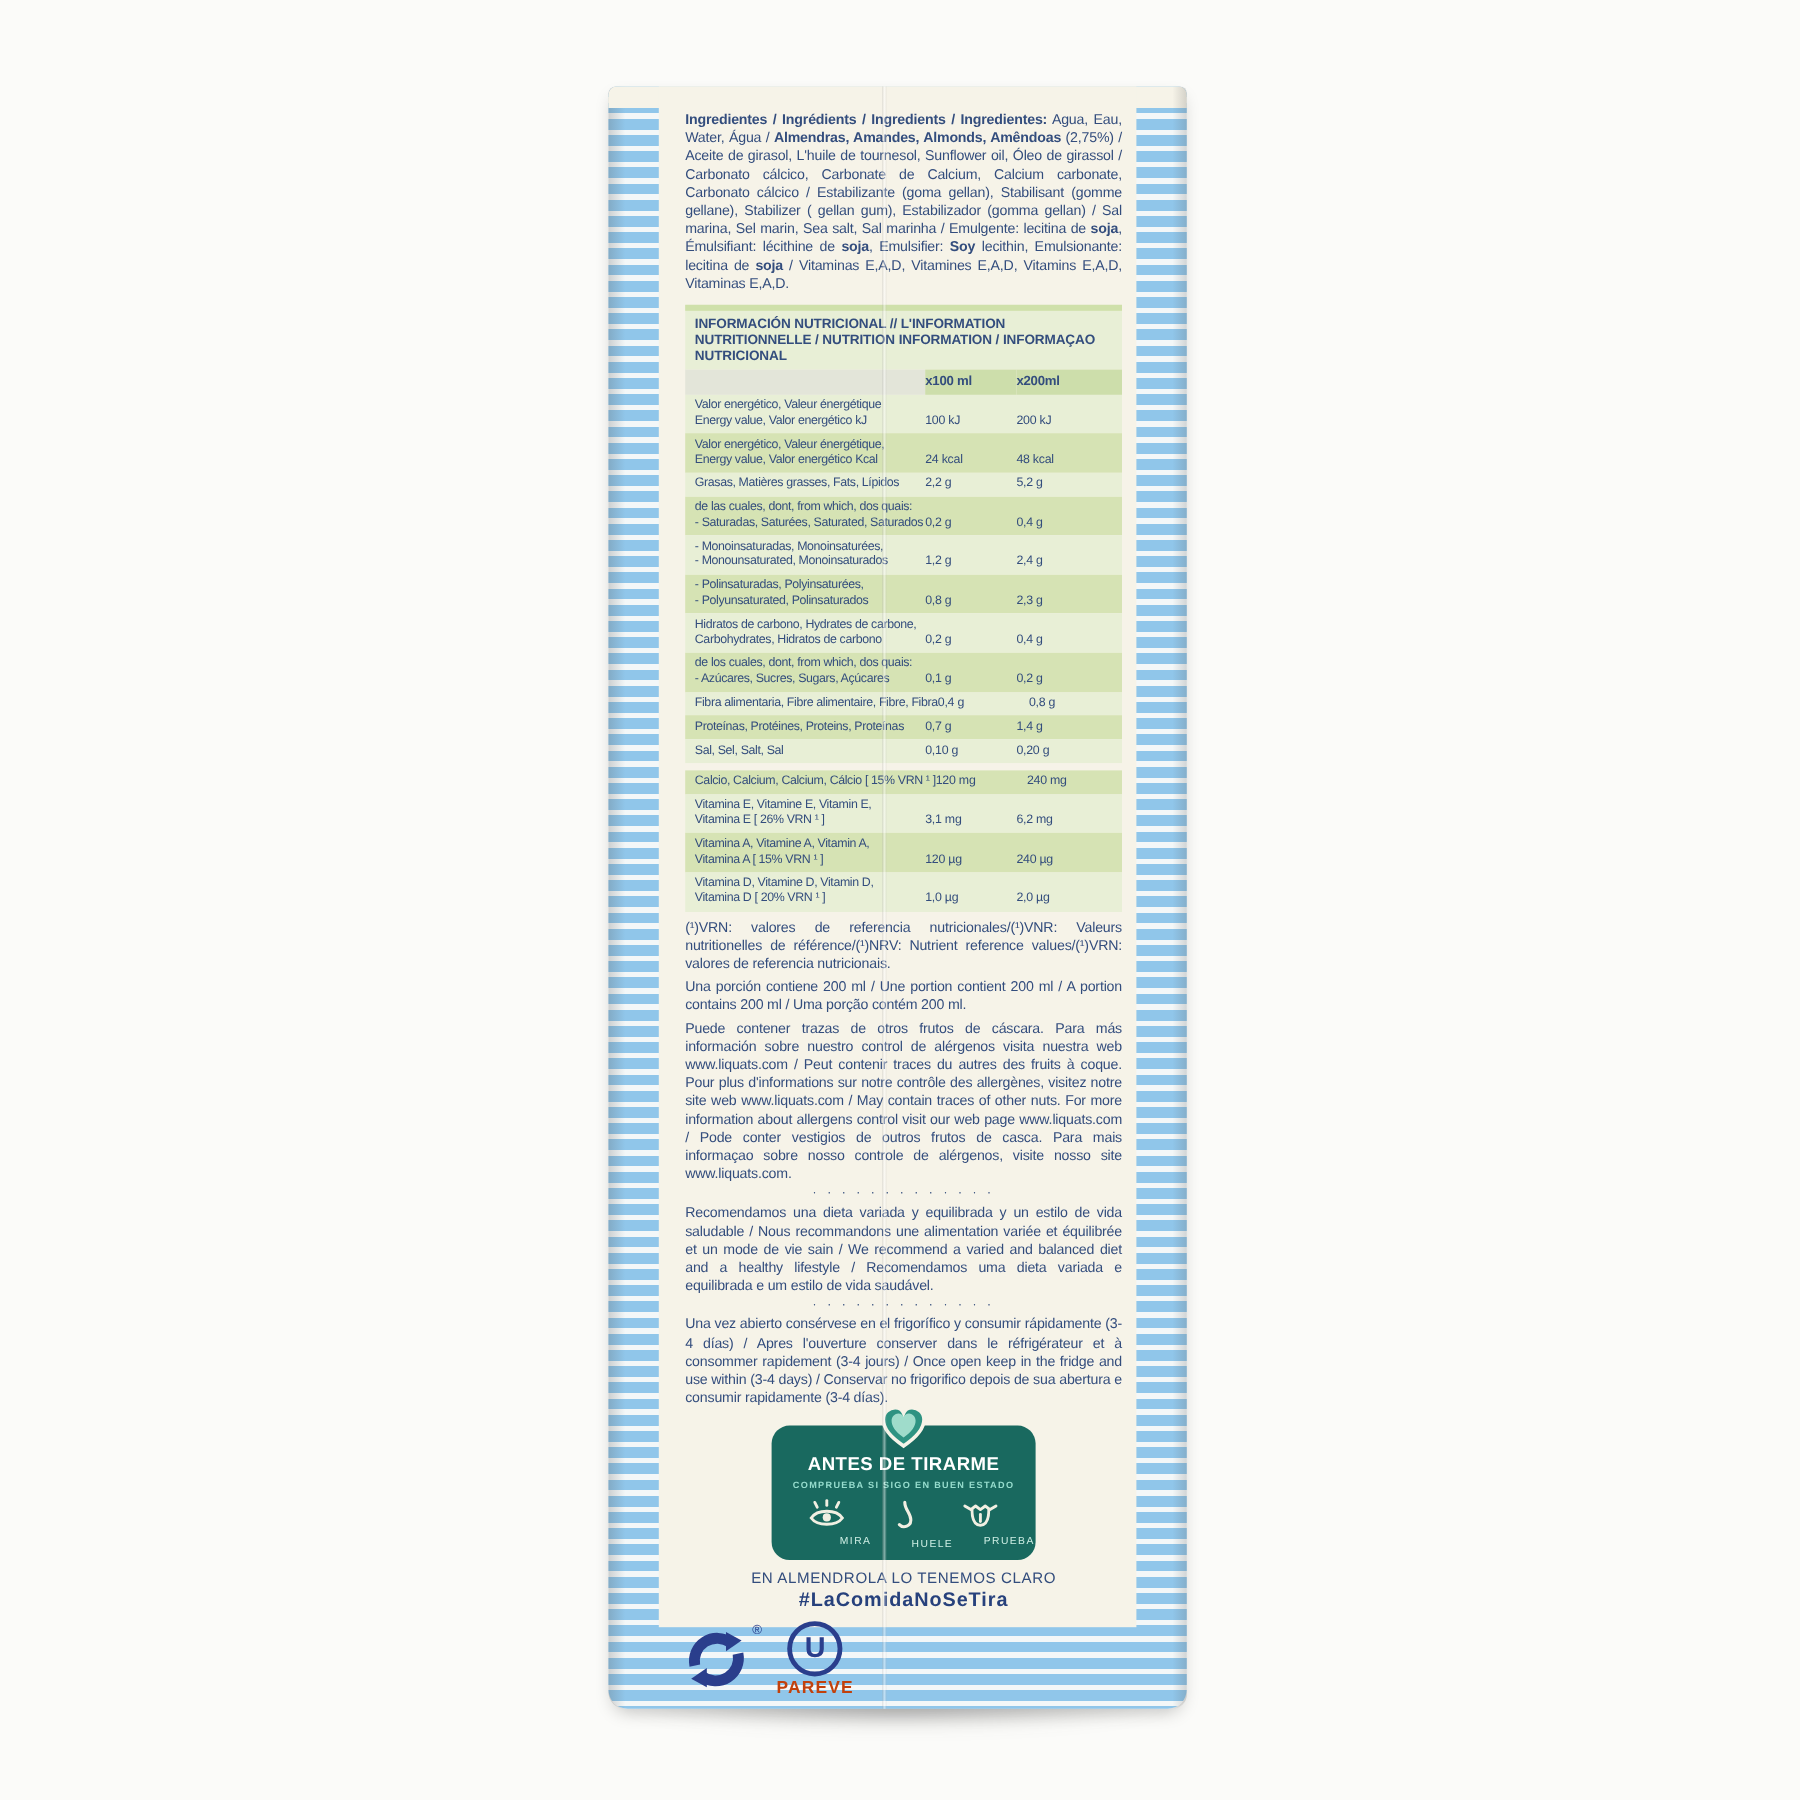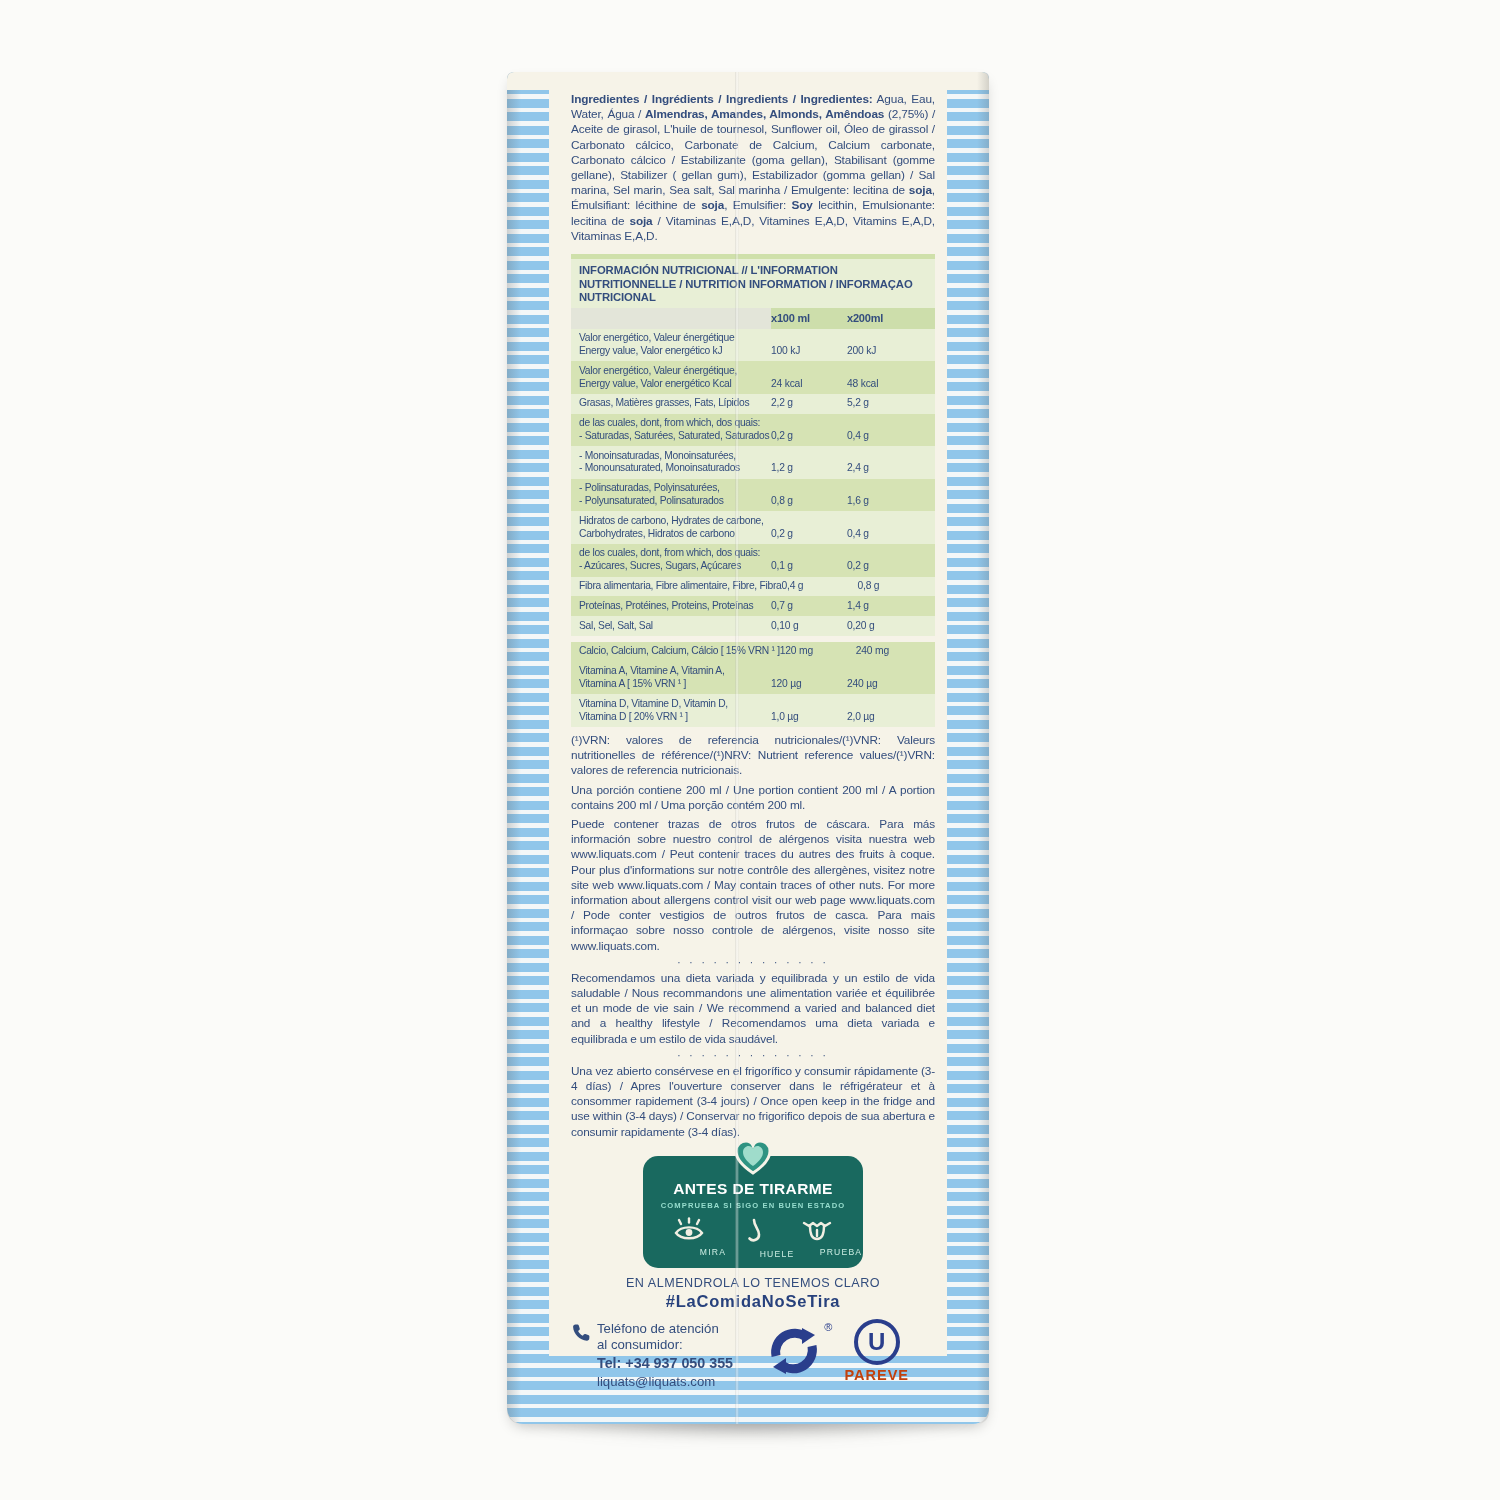--- a/index.html
+++ b/index.html
@@ -164,21 +164,21 @@
                 <div class="nv nv2">0,4 g</div>
               </div>
               <div class="nrow s0 vb">
                 <div class="nlbl">- Monoinsaturadas, Monoinsaturées,<br>- Monounsaturated, Monoinsaturados</div>
                 <div class="nv">1,2 g</div>
                 <div class="nv nv2">2,4 g</div>
               </div>
               <div class="nrow s1 vb">
                 <div class="nlbl">- Polinsaturadas, Polyinsaturées,<br>- Polyunsaturated, Polinsaturados</div>
                 <div class="nv">0,8 g</div>
-                <div class="nv nv2">1,6 g</div>
+                <div class="nv nv2">2,3 g</div>
               </div>
               <div class="nrow s0 vb">
                 <div class="nlbl">Hidratos de carbono, Hydrates de carbone,<br>Carbohydrates, Hidratos de carbono</div>
                 <div class="nv">0,2 g</div>
                 <div class="nv nv2">0,4 g</div>
               </div>
               <div class="nrow s1 vb">
                 <div class="nlbl">de los cuales, dont, from which, dos quais:<br>- Azúcares, Sucres, Sugars, Açúcares</div>
                 <div class="nv">0,1 g</div>
                 <div class="nv nv2">0,2 g</div>
@@ -196,20 +196,25 @@
               <div class="nrow s0 vt">
                 <div class="nlbl">Sal, Sel, Salt, Sal</div>
                 <div class="nv">0,10 g</div>
                 <div class="nv nv2">0,20 g</div>
               </div>
               <div class="ngap"></div>
               <div class="nrow s1 vt">
                 <div class="nlbl">Calcio, Calcium, Calcium, Cálcio [ 15% VRN ¹ ]</div>
                 <div class="nv">120 mg</div>
                 <div class="nv nv2">240 mg</div>
+              </div>
+              <div class="nrow s0 vb">
+                <div class="nlbl">Vitamina E, Vitamine E, Vitamin E,<br>Vitamina E [ 26% VRN ¹ ]</div>
+                <div class="nv">3,1 mg</div>
+                <div class="nv nv2">6,2 mg</div>
               </div>
               <div class="nrow s1 vb">
                 <div class="nlbl">Vitamina A, Vitamine A, Vitamin A,<br>Vitamina A [ 15% VRN ¹ ]</div>
                 <div class="nv">120 µg</div>
                 <div class="nv nv2">240 µg</div>
               </div>
               <div class="nrow s0 vb">
                 <div class="nlbl">Vitamina D, Vitamine D, Vitamin D,<br>Vitamina D [ 20% VRN ¹ ]</div>
                 <div class="nv">1,0 µg</div>
                 <div class="nv nv2">2,0 µg</div>
@@ -262,29 +267,20 @@
               </svg>
               <div class="blabel">PRUEBA</div>
             </div>
           </div>
         </div>
 
         <div class="claim">EN ALMENDROLA LO TENEMOS CLARO</div>
         <div class="hashtag">#LaComidaNoSeTira</div>
 
         <div class="bottom">
-          <div class="contact">
-            <svg class="phone-ic" width="20" height="20" viewBox="0 0 20 20">
-              <path d="M4.4 1.5 C3.1 1.6 2 2.7 2.1 4 C2.6 11.2 8.6 17.2 15.8 17.7 C17.1 17.8 18.2 16.7 18.3 15.4 L18.4 13.6 C18.4 12.8 17.9 12.1 17.1 11.9 L14.4 11.1 C13.7 10.9 12.9 11.2 12.5 11.8 L11.9 12.7 C9.7 11.7 8.1 10.1 7.1 7.9 L8 7.3 C8.6 6.9 8.9 6.1 8.7 5.4 L7.9 2.8 C7.7 2 7 1.5 6.2 1.5 Z" fill="#334d7d"></path>
-            </svg>
-            <div class="cline">Teléfono de atención</div>
-            <div class="cline">al consumidor:</div>
-            <div class="ctel">Tel: +34 937 050 355</div>
-            <div class="cmail">liquats@liquats.com</div>
-          </div>
           <div class="logos">
             <div class="greendot">
               <svg width="52" height="52" viewBox="0 0 52 52">
                 <g fill="none" stroke="#2a3e8c" stroke-width="9">
                   <path d="M8 31 A19 19 0 0 1 38 12"></path>
                   <path d="M44 21 A19 19 0 0 1 14 40"></path>
                 </g>
                 <polygon points="34,3 47,10 34,19" fill="#2a3e8c"></polygon>
                 <polygon points="18,33 18,49 5,42" fill="#2a3e8c"></polygon>
               </svg>

